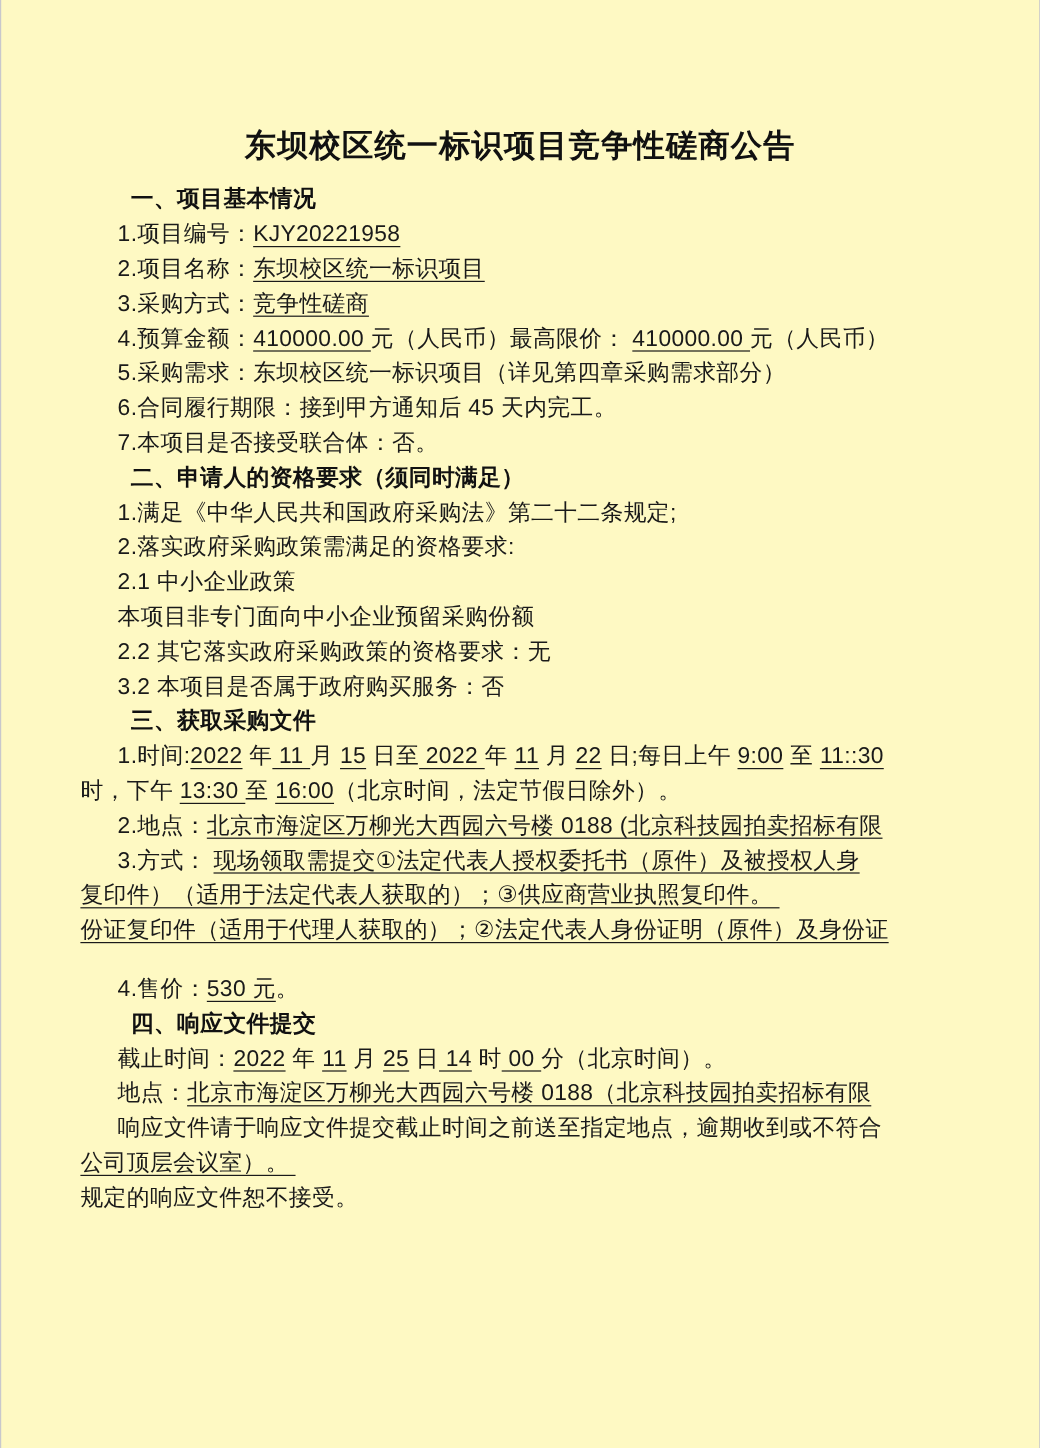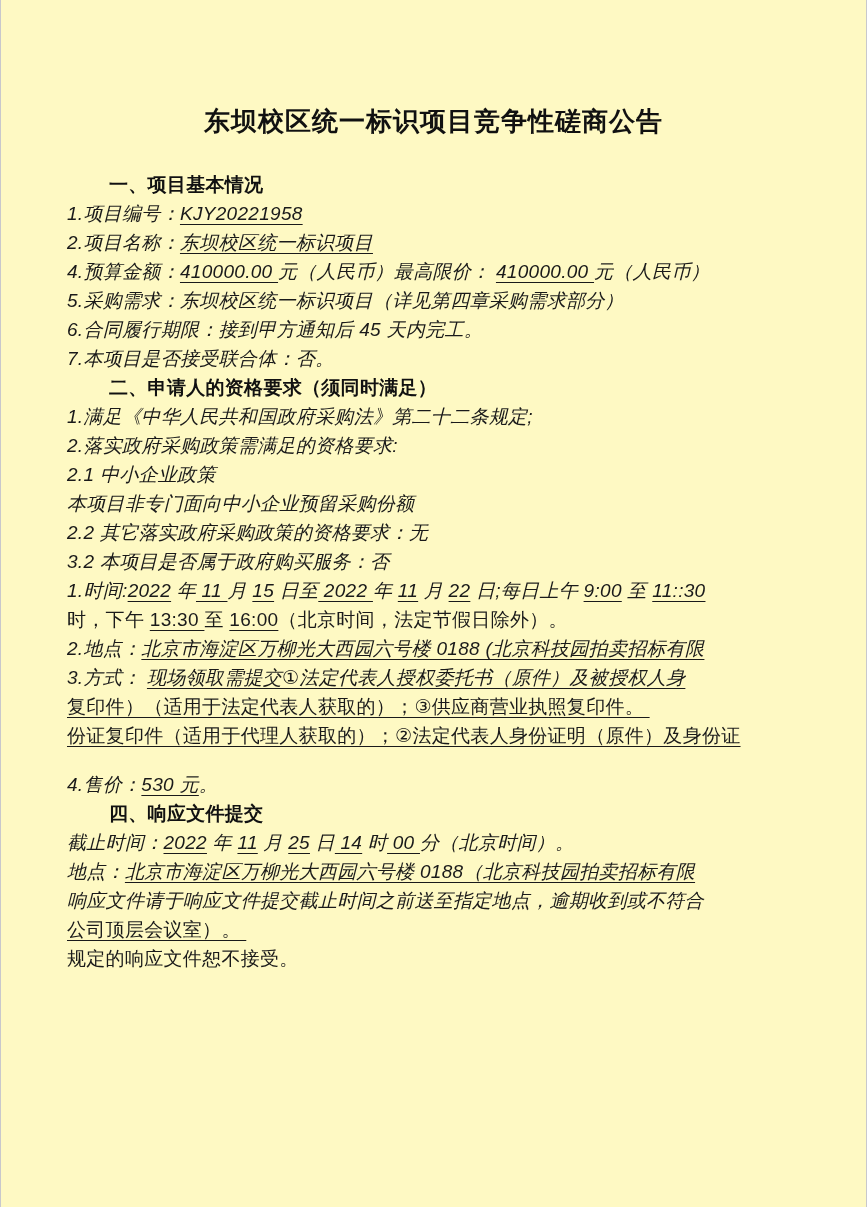--- a/index.html
+++ b/index.html
@@ -21,58 +21,60 @@
   .title {
     margin: 0;
     padding-top: 103px;
     text-align: center;
     font-size: 26px;
     line-height: 36px;
     font-weight: bold;
     letter-spacing: 1px;
     color: #111;
   }
-  .doc-body { margin-top: 31px; }
+  .doc-body { margin-top: 13px; }
   .line {
     font-size: 19px;
     line-height: 29px;
     height: 29px;
     white-space: pre;
     letter-spacing: 0.3px;
   }
   .line.heading { padding-left: 108px; font-weight: bold; color: #111; }
-  .line.item    { padding-left: 66px; font-style: italic; }
+  .line.item    { padding-left: 97px; }
   .line.cont    { padding-left: 66px; }
   .line.blank   { height: 20px; }
   .u {
     text-decoration: underline;
     text-decoration-thickness: 1px;
     text-underline-offset: 4px;
   }
 </style>
 </head>
 <body>
 
 <div class="page">
   <h1 class="title">东坝校区统一标识项目竞争性磋商公告</h1>
   <div class="doc-body">
       <div class="line heading"><span>一、项目基本情况</span></div>
       <div class="line item"><span>1.项目编号：</span><span class="u">KJY20221958</span></div>
       <div class="line item"><span>2.项目名称：</span><span class="u">东坝校区统一标识项目</span></div>
+      <div class="line item"><span>3.采购方式：</span><span class="u">竞争性磋商</span></div>
       <div class="line item"><span>4.预算金额：</span><span class="u">410000.00 </span><span>元（人民币）最高限价： </span><span class="u">410000.00 </span><span>元（人民币）</span></div>
       <div class="line item"><span>5.采购需求：东坝校区统一标识项目（详见第四章采购需求部分）</span></div>
       <div class="line item"><span>6.合同履行期限：接到甲方通知后 45 天内完工。</span></div>
       <div class="line item"><span>7.本项目是否接受联合体：否。</span></div>
       <div class="line heading"><span>二、申请人的资格要求（须同时满足）</span></div>
       <div class="line item"><span>1.满足《中华人民共和国政府采购法》第二十二条规定;</span></div>
       <div class="line item"><span>2.落实政府采购政策需满足的资格要求:</span></div>
       <div class="line item"><span>2.1 中小企业政策</span></div>
       <div class="line item"><span>本项目非专门面向中小企业预留采购份额</span></div>
       <div class="line item"><span>2.2 其它落实政府采购政策的资格要求：无</span></div>
       <div class="line item"><span>3.2 本项目是否属于政府购买服务：否</span></div>
+      <div class="line heading"><span>三、获取采购文件</span></div>
       <div class="line item"><span>1.时间:</span><span class="u">2022</span><span> 年</span><span class="u"> 11 </span><span>月 </span><span class="u">15</span><span> 日至</span><span class="u"> 2022 </span><span>年 </span><span class="u">11</span><span> 月 </span><span class="u">22</span><span> 日;每日上午 </span><span class="u">9:00</span><span> 至 </span><span class="u">11::30</span></div>
       <div class="line cont"><span>时，下午 </span><span class="u">13:30 </span><span>至 </span><span class="u">16:00</span><span>（北京时间，法定节假日除外）。</span></div>
       <div class="line item"><span>2.地点：</span><span class="u">北京市海淀区万柳光大西园六号楼 0188 (北京科技园拍卖招标有限</span></div>
       <div class="line item"><span>3.方式： </span><span class="u">现场领取需提交①法定代表人授权委托书（原件）及被授权人身</span></div>
       <div class="line cont"><span class="u">复印件）（适用于法定代表人获取的）；③供应商营业执照复印件。 </span></div>
       <div class="line cont"><span class="u">份证复印件（适用于代理人获取的）；②法定代表人身份证明（原件）及身份证</span></div>
       <div class="line blank"></div>
       <div class="line item"><span>4.售价：</span><span class="u">530 元</span><span>。</span></div>
       <div class="line heading"><span>四、响应文件提交</span></div>
       <div class="line item"><span>截止时间：</span><span class="u">2022</span><span> 年 </span><span class="u">11</span><span> 月 </span><span class="u">25</span><span> 日</span><span class="u"> 14</span><span> 时</span><span class="u"> 00 </span><span>分（北京时间）。</span></div>

